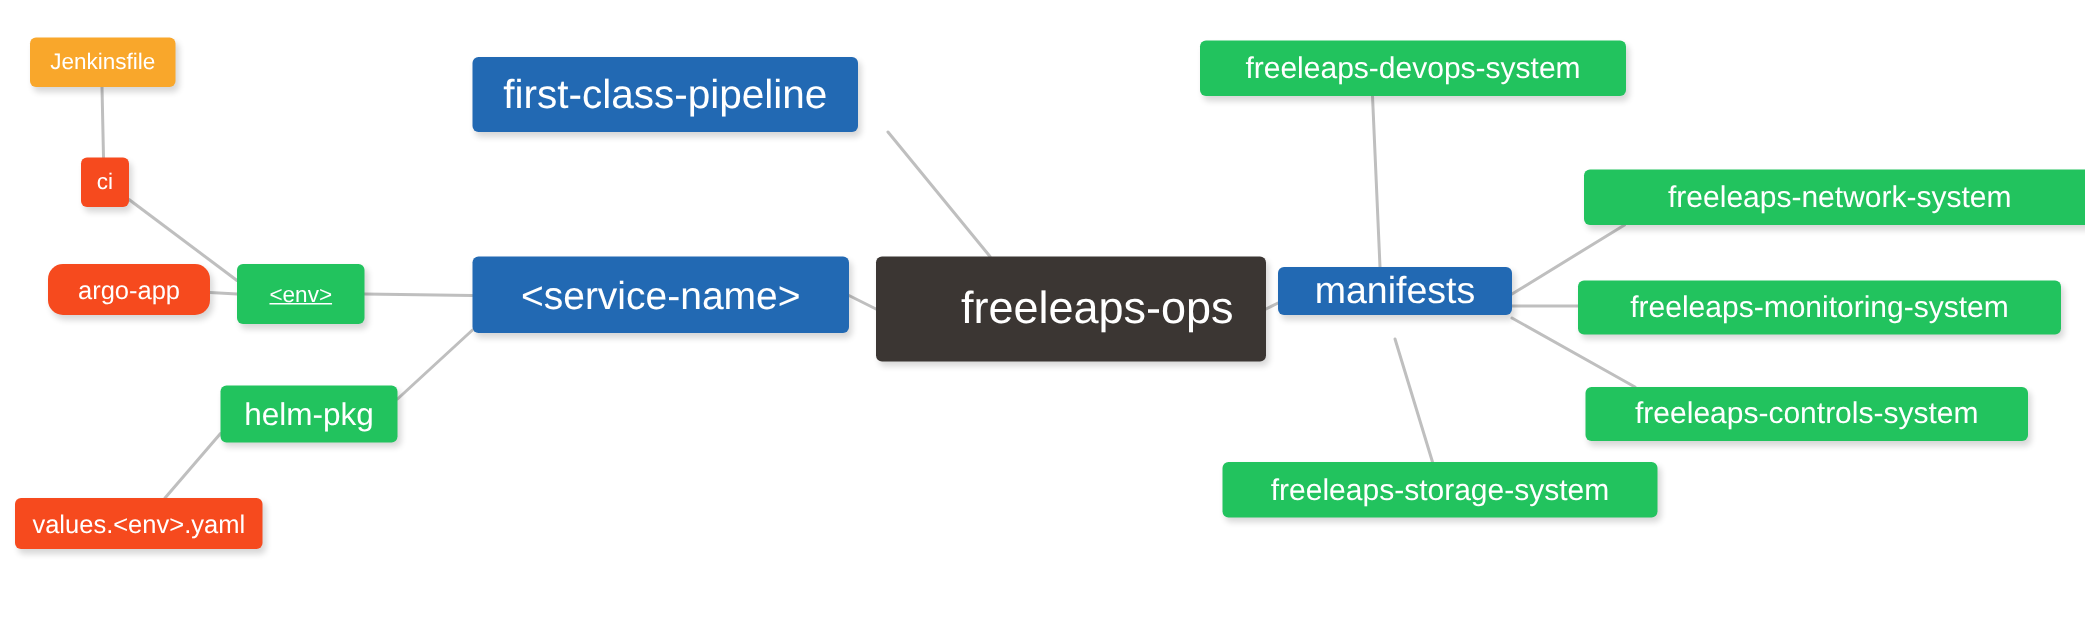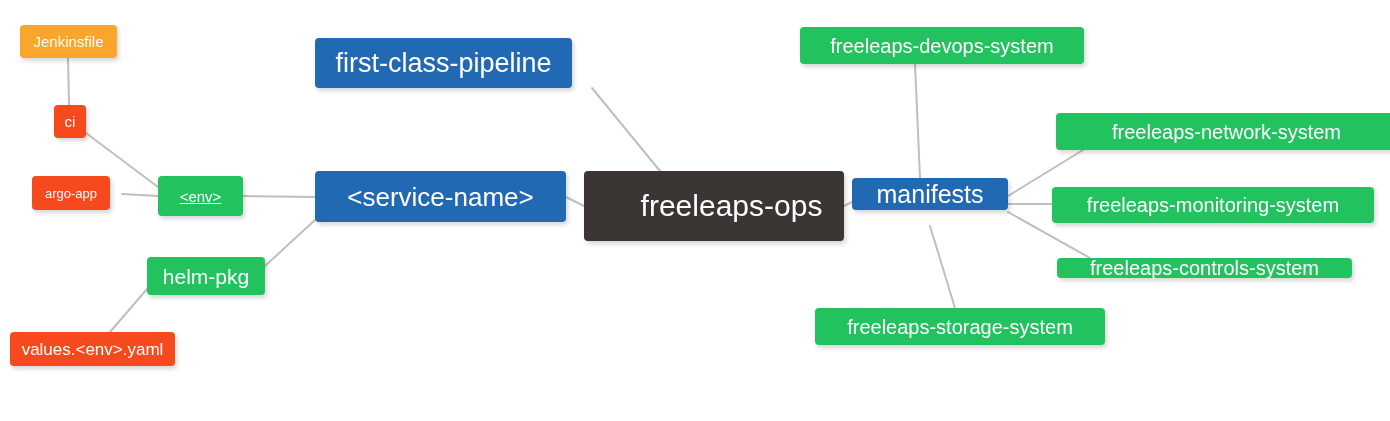--- a/index.html
+++ b/index.html
@@ -50,21 +50,21 @@
     </svg>
   <div id="nodes">
       <div class="node n-root" style="left: 584px; top: 171px; width: 260px; height: 70px; font-size: 30px; padding-left: 35px;">freeleaps-ops</div>
       <div class="node n-blue" style="left: 315px; top: 171px; width: 251px; height: 51px; font-size: 26px;">&lt;service-name&gt;</div>
       <div class="node n-blue" style="left: 315px; top: 38px; width: 257px; height: 50px; font-size: 27px;">first-class-pipeline</div>
       <div class="node n-blue" style="left: 852px; top: 178px; width: 156px; height: 32px; font-size: 25px;">manifests</div>
       <div class="node n-green" style="left: 158px; top: 176px; width: 85px; height: 40px; font-size: 15px; text-decoration: underline;">&lt;env&gt;</div>
       <div class="node n-green" style="left: 147px; top: 257px; width: 118px; height: 38px; font-size: 21px;">helm-pkg</div>
       <div class="node n-orange" style="left: 20px; top: 25px; width: 97px; height: 33px; font-size: 15px;">Jenkinsfile</div>
       <div class="node n-red" style="left: 54px; top: 105px; width: 32px; height: 33px; font-size: 15px;">ci</div>
-      <div class="node n-red" style="left: 32px; top: 176px; width: 78px; height: 34px; font-size: 13px;">argo-app</div>
+      <div class="node n-red" style="left: 32px; top: 176px; width: 108px; height: 34px; font-size: 17px; border-radius: 10px;">argo-app</div>
       <div class="node n-red" style="left: 10px; top: 332px; width: 165px; height: 34px; font-size: 17px;">values.&lt;env&gt;.yaml</div>
       <div class="node n-green" style="left: 800px; top: 27px; width: 284px; height: 37px; font-size: 20px;">freeleaps-devops-system</div>
       <div class="node n-green" style="left: 1056px; top: 113px; width: 341px; height: 37px; font-size: 20px;">freeleaps-network-system</div>
       <div class="node n-green" style="left: 1052px; top: 187px; width: 322px; height: 36px; font-size: 20px;">freeleaps-monitoring-system</div>
-      <div class="node n-green" style="left: 1057px; top: 258px; width: 295px; height: 20px; font-size: 20px;">freeleaps-controls-system</div>
+      <div class="node n-green" style="left: 1057px; top: 258px; width: 295px; height: 36px; font-size: 20px;">freeleaps-controls-system</div>
       <div class="node n-green" style="left: 815px; top: 308px; width: 290px; height: 37px; font-size: 20px;">freeleaps-storage-system</div>
     </div>
 </div>
 
 </body></html>

